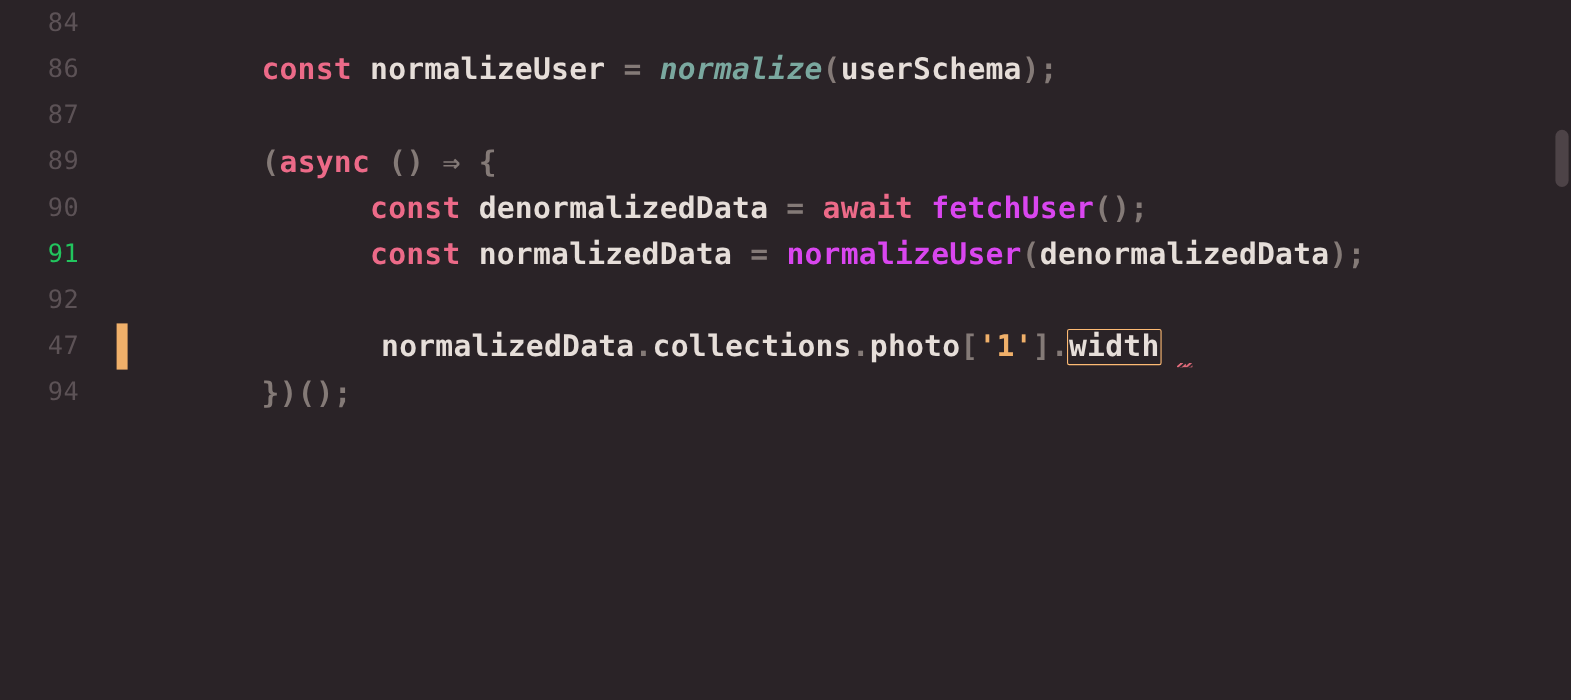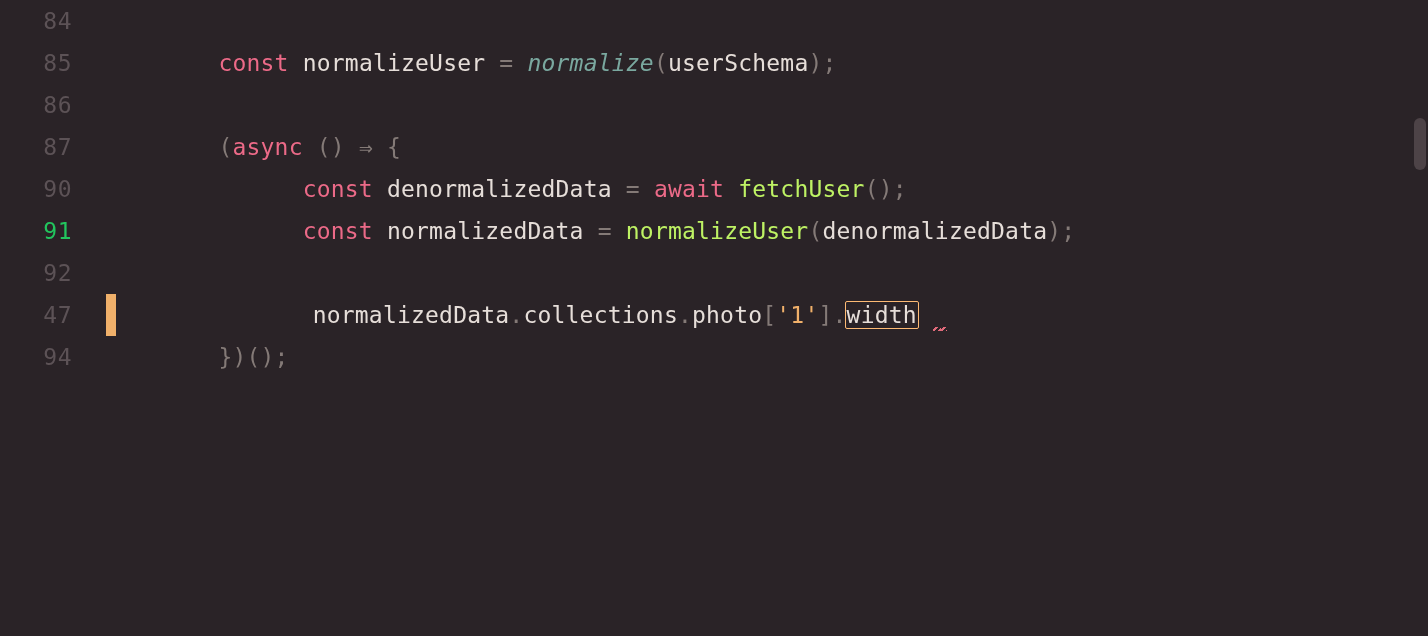--- a/index.html
+++ b/index.html
@@ -61,43 +61,43 @@
   }
   .marker-modified {
     position: absolute;
     left: 0;
     top: 0;
     height: 42px;
     width: 10px;
     background: #f0b06a;
   }
   .code-text {
-    font-size: 23px;
-    font-weight: 400;
+    font-size: 27px;
+    font-weight: 700;
     white-space: pre;
     letter-spacing: 0.2px;
     color: #e6ded9;
   }
   .active-line-bg {
     position: absolute;
     left: 0;
     right: 0;
     height: 42px;
     background: #342c30;
     z-index: 0;
   }
   .code .line > * { position: relative; z-index: 1; }
 
   .c-kw    { color: #ec6a88; }
   .c-ident { color: #e6ded9; }
   .c-fn    { color: #7aa89f; font-style: italic; }
   .c-punc  { color: #847a77; }
   .c-str   { color: #f0b06a; }
   .c-await { color: #ec6a88; }
-  .c-call  { color: #bef264; }
+  .c-call  { color: #d946ef; }
 
   .hover-box {
     display: inline-block;
     border: 1px solid #fdba74;
     padding: 0 1px;
     margin-left: -2px;
     border-radius: 2px;
   }
 
   .squiggle {
@@ -118,23 +118,23 @@
     left: auto;
     right: -14px;
   }
 </style>
 </head>
 <body>
 
 <div class="editor">
   <div class="gutter" id="gutter">
       <div class="lineno">84</div>
-      <div class="lineno">85</div>
       <div class="lineno">86</div>
       <div class="lineno">87</div>
+      <div class="lineno">89</div>
       <div class="lineno">90</div>
       <div class="lineno active">91</div>
       <div class="lineno">92</div>
       <div class="lineno">47</div>
       <div class="lineno">94</div>
     </div>
   <div class="code" id="code">
       <div class="line">
         <span class="code-text"><span class="c-punc">  </span></span>
       </div>

